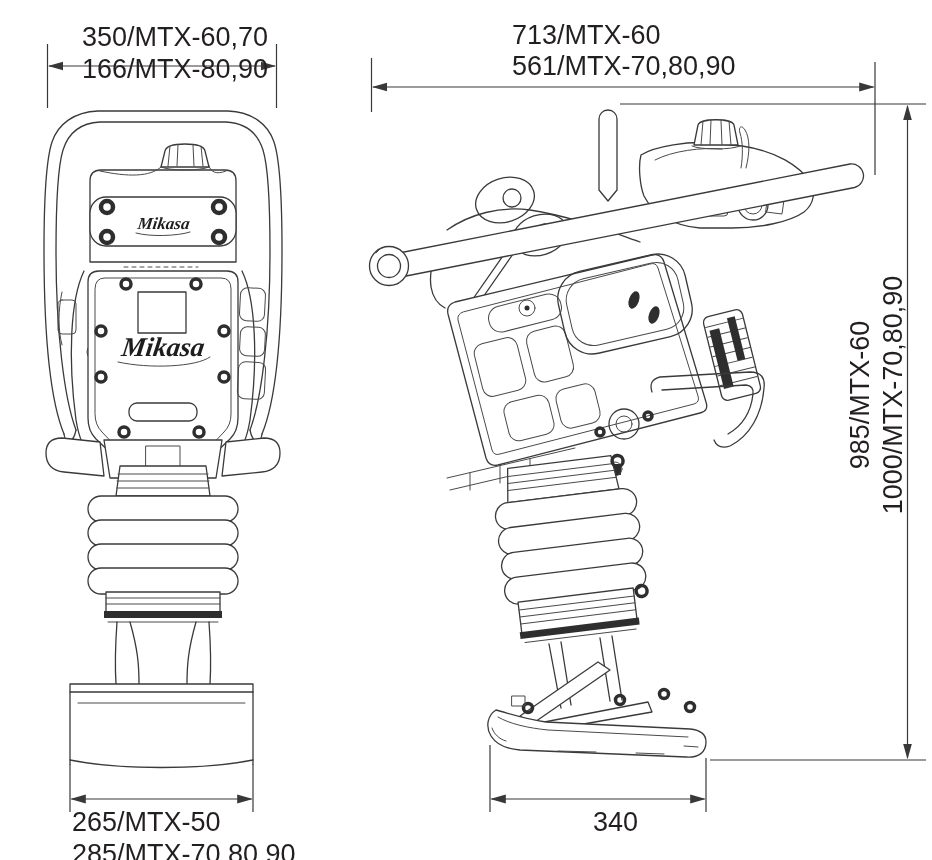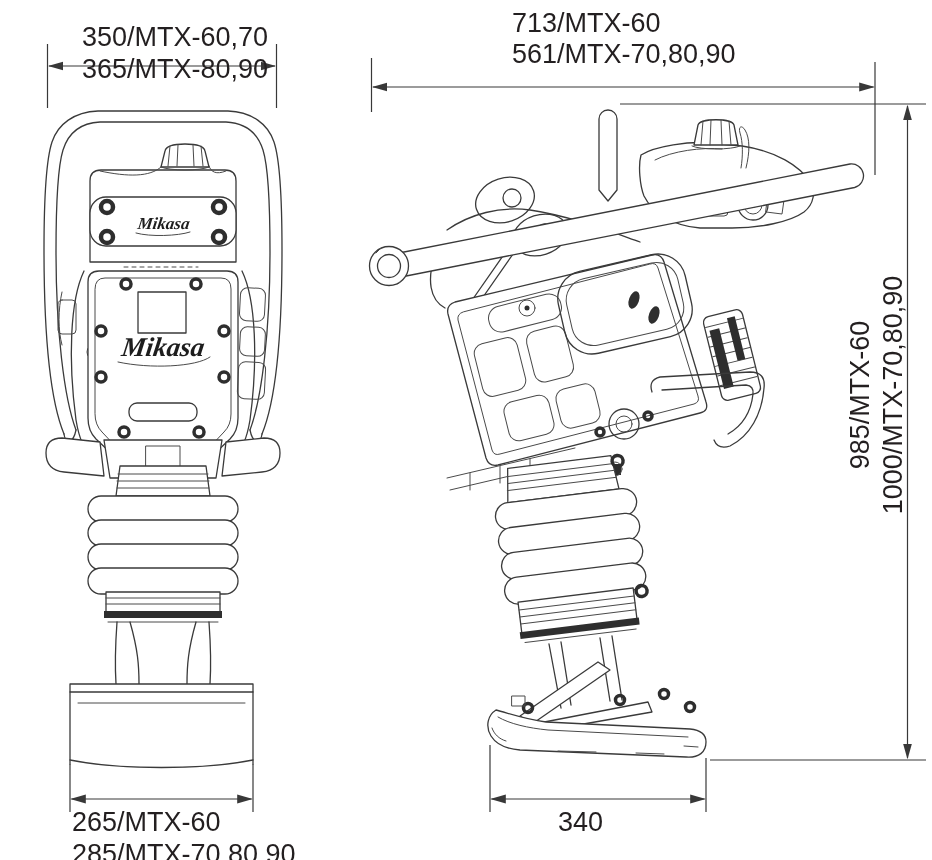--- a/index.html
+++ b/index.html
@@ -5,21 +5,21 @@
   html,body{margin:0;padding:0;background:#fff;}
   .stage{
     position:relative;width:932px;height:860px;background:#ffffff;overflow:hidden;
     font-family:"Liberation Sans", sans-serif;color:#231f20;
   }
   .stage svg{position:absolute;left:0;top:0;}
   .dim-label{
     position:absolute;font-size:27px;line-height:32px;color:#231f20;
     white-space:nowrap;letter-spacing:0px;
   }
-  .dim-label.center{text-align:left;}
+  .dim-label.center{text-align:right;}
   #dim-height-label{
     width:420px;height:66px;line-height:33px;text-align:center;
     transform:rotate(-90deg);transform-origin:center center;
   }
   .stroke{fill:none;stroke:#3a3a3a;stroke-width:1.3;stroke-linecap:round;stroke-linejoin:round;}
   .thin{fill:none;stroke:#4a4a4a;stroke-width:1;stroke-linecap:round;stroke-linejoin:round;}
   .white{fill:#ffffff;stroke:#3a3a3a;stroke-width:1.3;stroke-linejoin:round;}
   .dark{fill:#2e2e2e;stroke:none;}
   .bolt{fill:none;stroke:#2e2e2e;stroke-width:4.5;}
   .boltS{fill:none;stroke:#2e2e2e;stroke-width:3.5;}
@@ -295,35 +295,35 @@
     <line class="dim" x1="71.5" y1="799" x2="251.5" y2="799" marker-start="url(#arr)" marker-end="url(#arr)"></line>
 
     <line class="dim" x1="490" y1="745" x2="490" y2="812"></line>
     <line class="dim" x1="706" y1="758" x2="706" y2="812"></line>
     <line class="dim" x1="491.5" y1="799" x2="704.5" y2="799" marker-start="url(#arr)" marker-end="url(#arr)"></line>
   </g>
 </svg>
 
 <div class="dim-label" id="dim-front-width-label" style="left:82px;top:21px;">
   <div>350/MTX-60,70</div>
-  <div>365/MTX-80,90</div>
-</div>
-
-<div class="dim-label" id="dim-side-length-label" style="left:512px;top:8px;line-height:31px;">
+  <div>166/MTX-80,90</div>
+</div>
+
+<div class="dim-label" id="dim-side-length-label" style="left:512px;top:20px;line-height:31px;">
   <div>713/MTX-60</div>
   <div>561/MTX-70,80,90</div>
 </div>
 
 <div class="dim-label" id="dim-height-label" style="left:667px;top:362px;">
   <div>985/MTX-60</div>
   <div>1000/MTX-70,80,90</div>
 </div>
 
 <div class="dim-label" id="dim-foot-width-label" style="left:72px;top:806px;">
-  <div>265/MTX-60</div>
+  <div>265/MTX-50</div>
   <div>285/MTX-70,80,90</div>
 </div>
 
 <div class="dim-label center" id="dim-foot-length-label" style="left:558px;top:806px;width:80px;">
   <div>340</div>
 </div>
 
 </div>
 
 </body></html>

